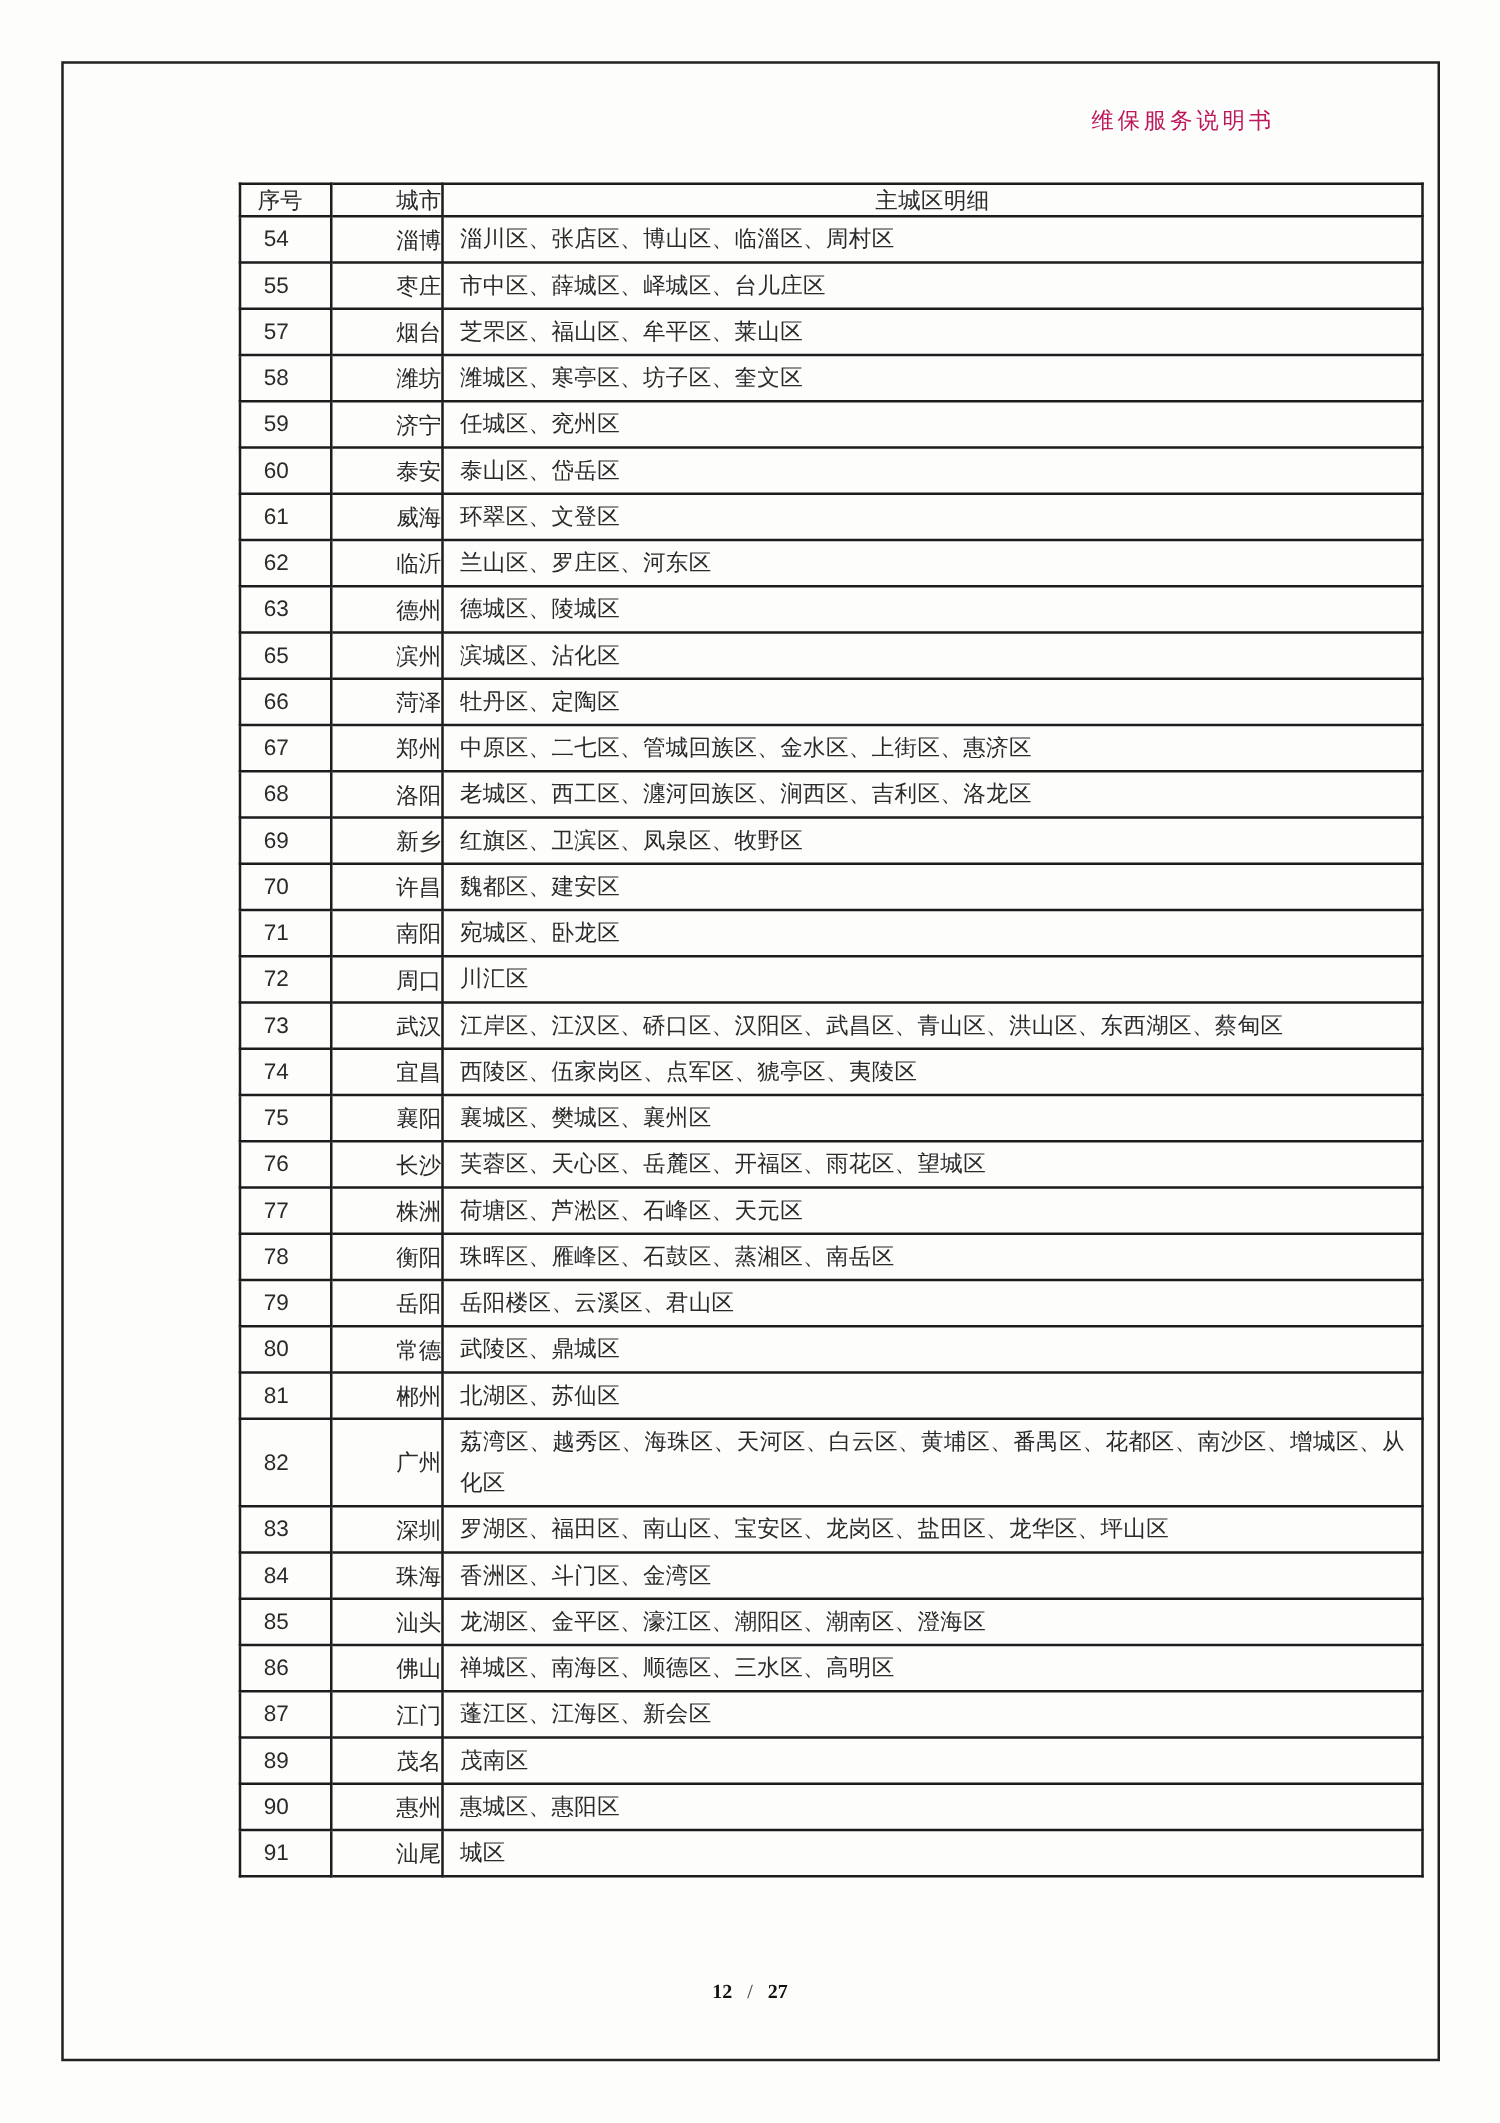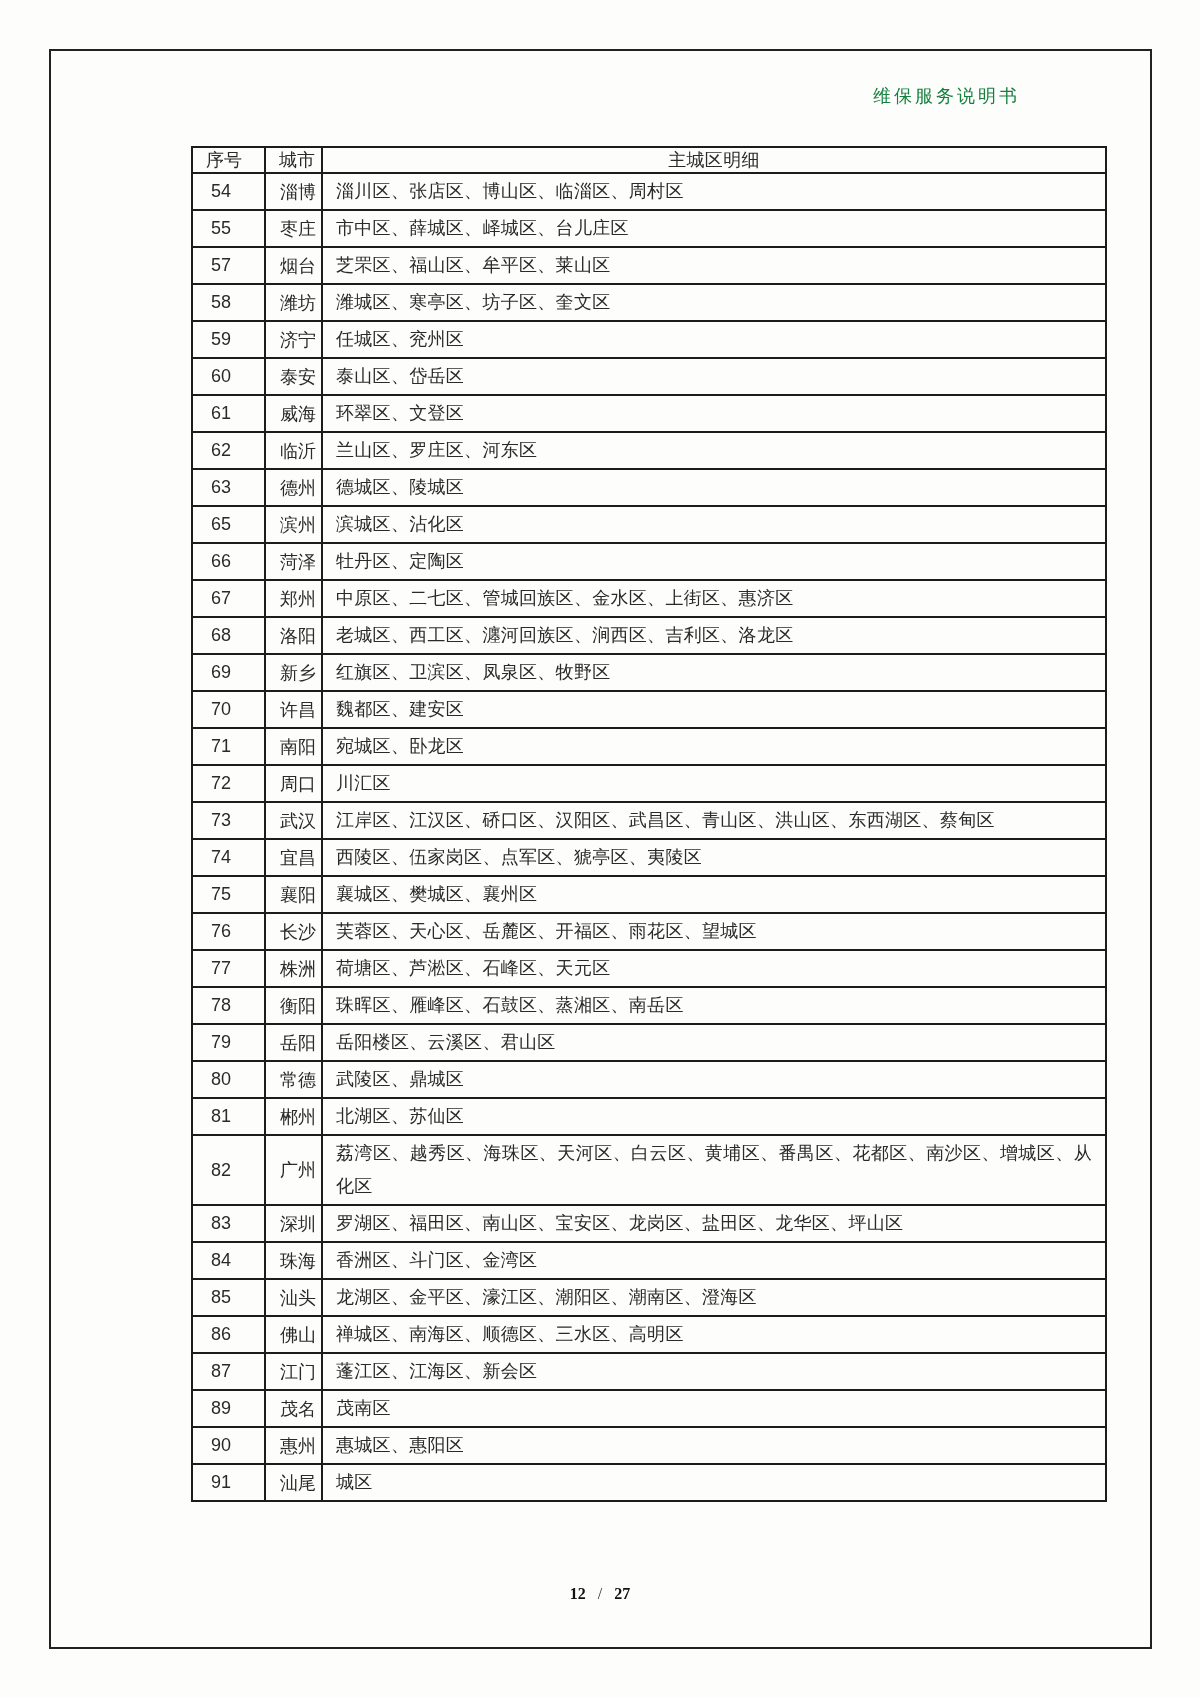--- a/index.html
+++ b/index.html
@@ -23,42 +23,42 @@
     background: transparent;
   }
   .doc-header {
     position: absolute;
     left: 0;
     top: 84px;
     width: 1020px;
     text-align: right;
     font-size: 18px;
     letter-spacing: 3px;
-    color: #15803d;
+    color: #be185d;
   }
   table.city-table {
     position: absolute;
     left: 191px;
     top: 146px;
     width: 858px;
     border-collapse: collapse;
     table-layout: fixed;
   }
   .city-table th, .city-table td {
     border: 2px solid #1c1c1c;
     font-weight: normal;
     font-size: 18px;
     color: #2a2a2a;
     vertical-align: middle;
     overflow: hidden;
   }
   .city-table th { height: 23px; padding: 0; }
   .city-table td { height: 33px; }
   .col-no   { width: 73px;  text-align: left; padding-left: 18px; }
-  .col-city { width: 57px;  text-align: left; padding-left: 14px; }
+  .col-city { width: 89px;  text-align: right; padding-left: 14px; }
   .col-districts {
     width: 784px;
     text-align: left;
     padding: 1px 13px;
     line-height: 33px;
     text-align: justify;
     letter-spacing: 0.3px;
   }
   th.col-districts { text-align: center; padding: 0; line-height: normal; }
   th.col-no, th.col-city { padding-left: 13px; }

